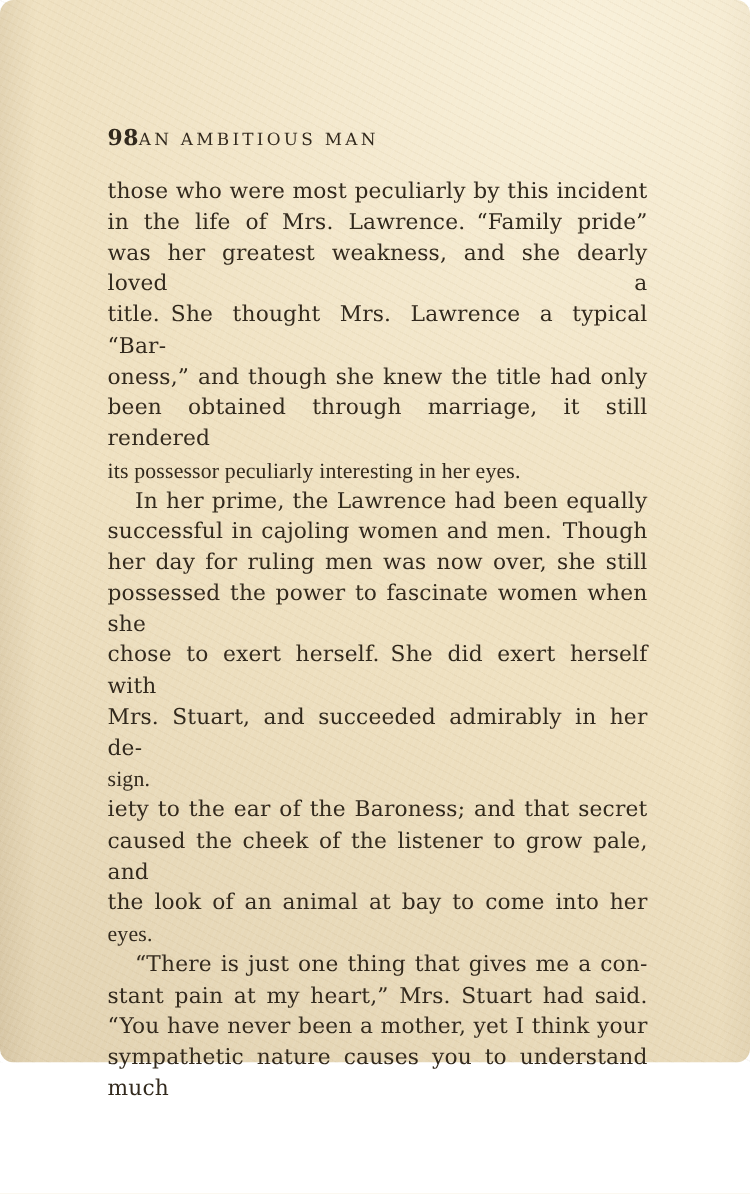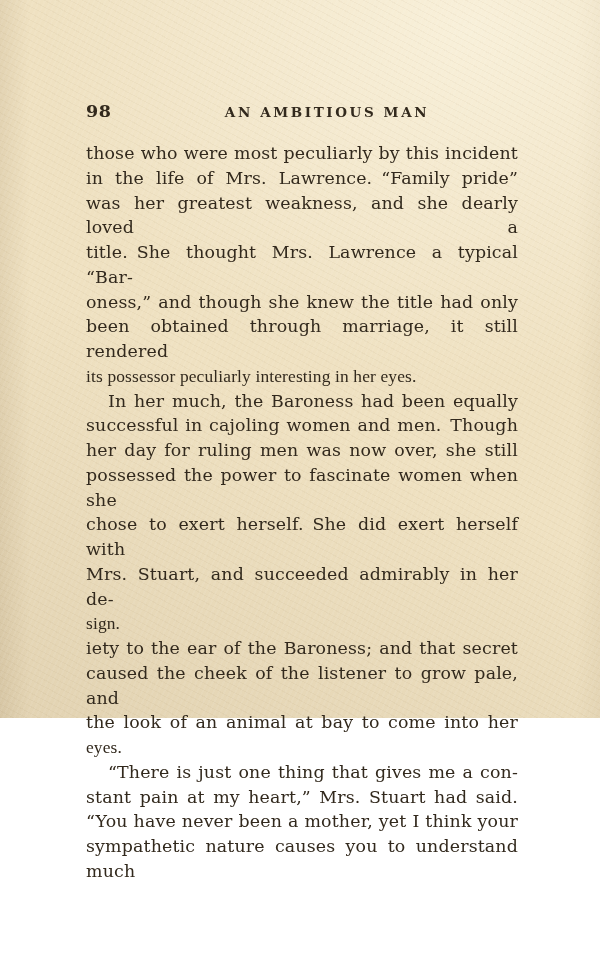--- a/index.html
+++ b/index.html
@@ -2,49 +2,50 @@
 <html><head>
 <meta charset="utf-8">
 <style>
   html, body { margin: 0; padding: 0; }
   body {
     width: 600px; height: 955px; overflow: hidden;
     font-family: "DejaVu Serif", "Liberation Serif", serif;
   }
   .paper {
     position: relative;
-    width: 600px; height: 718px;
+    width: 600px; height: 850px;
     background:
       radial-gradient(130% 90% at 78% 4%, rgba(255,250,234,0.60), rgba(255,250,234,0) 55%),
       linear-gradient(205deg, rgba(112,84,44,0) 55%, rgba(112,84,44,0.10) 100%),
       linear-gradient(90deg, rgba(112,84,44,0.10), rgba(112,84,44,0) 5%),
       linear-gradient(270deg, rgba(112,84,44,0.06), rgba(112,84,44,0) 4%),
       #efe1c1;
     color: #32291d;
+    border-radius: 11px;
   }
   
   .paper::before {
     content: "";
     position: absolute; inset: 0; pointer-events: none;
     background:
       repeating-linear-gradient(115deg, rgba(255,255,255,0.055) 0 2px, rgba(255,255,255,0) 2px 5px),
       repeating-linear-gradient(28deg, rgba(120,92,48,0.045) 0 1px, rgba(120,92,48,0) 1px 6px);
   }
   .header-row {
     position: absolute; top: 101px; left: 86px; width: 432px; height: 22px;
   }
   .page-number {
     position: absolute; left: 0; top: 0;
     font-size: 17.5px; font-weight: bold; letter-spacing: 0.5px;
   }
   .running-title {
     position: absolute; left: 0; right: 0; top: 3px;
-    text-align: center;
+    text-align: left;
     transform: translateX(25px);
-    font-size: 13.5px; font-weight: bold; letter-spacing: 2.6px;
+    font-size: 13.5px; font-weight: normal; letter-spacing: 2.6px;
     white-space: nowrap;
   }
   .text-block {
     position: absolute; top: 141px; left: 86px; width: 432px;
     font-size: 17.4px; line-height: 24.75px;
     letter-spacing: 0.15px;
   }
   .text-line {
     text-align: justify;
     text-align-last: justify;
@@ -67,21 +68,21 @@
     <span class="running-title">AN AMBITIOUS MAN</span>
   </div>
   <div class="text-block">
       <div class="text-line">those who were most peculiarly by this incident</div>
       <div class="text-line">in the life of Mrs. Lawrence. “Family pride”</div>
       <div class="text-line">was her greatest weakness, and she dearly loved a</div>
       <div class="text-line">title. She thought Mrs. Lawrence a typical “Bar-</div>
       <div class="text-line">oness,” and though she knew the title had only</div>
       <div class="text-line">been obtained through marriage, it still rendered</div>
       <div class="text-line last">its possessor peculiarly interesting in her eyes.</div>
-      <div class="text-line indent">In her much, the Baroness had been equally</div>
+      <div class="text-line indent">In her prime, the Lawrence had been equally</div>
       <div class="text-line">successful in cajoling women and men. Though</div>
       <div class="text-line">her day for ruling men was now over, she still</div>
       <div class="text-line">possessed the power to fascinate women when she</div>
       <div class="text-line">chose to exert herself. She did exert herself with</div>
       <div class="text-line">Mrs. Stuart, and succeeded admirably in her de-</div>
       <div class="text-line last">sign.</div>
       <div class="text-line">iety to the ear of the Baroness; and that secret</div>
       <div class="text-line">caused the cheek of the listener to grow pale, and</div>
       <div class="text-line">the look of an animal at bay to come into her</div>
       <div class="text-line last">eyes.</div>

